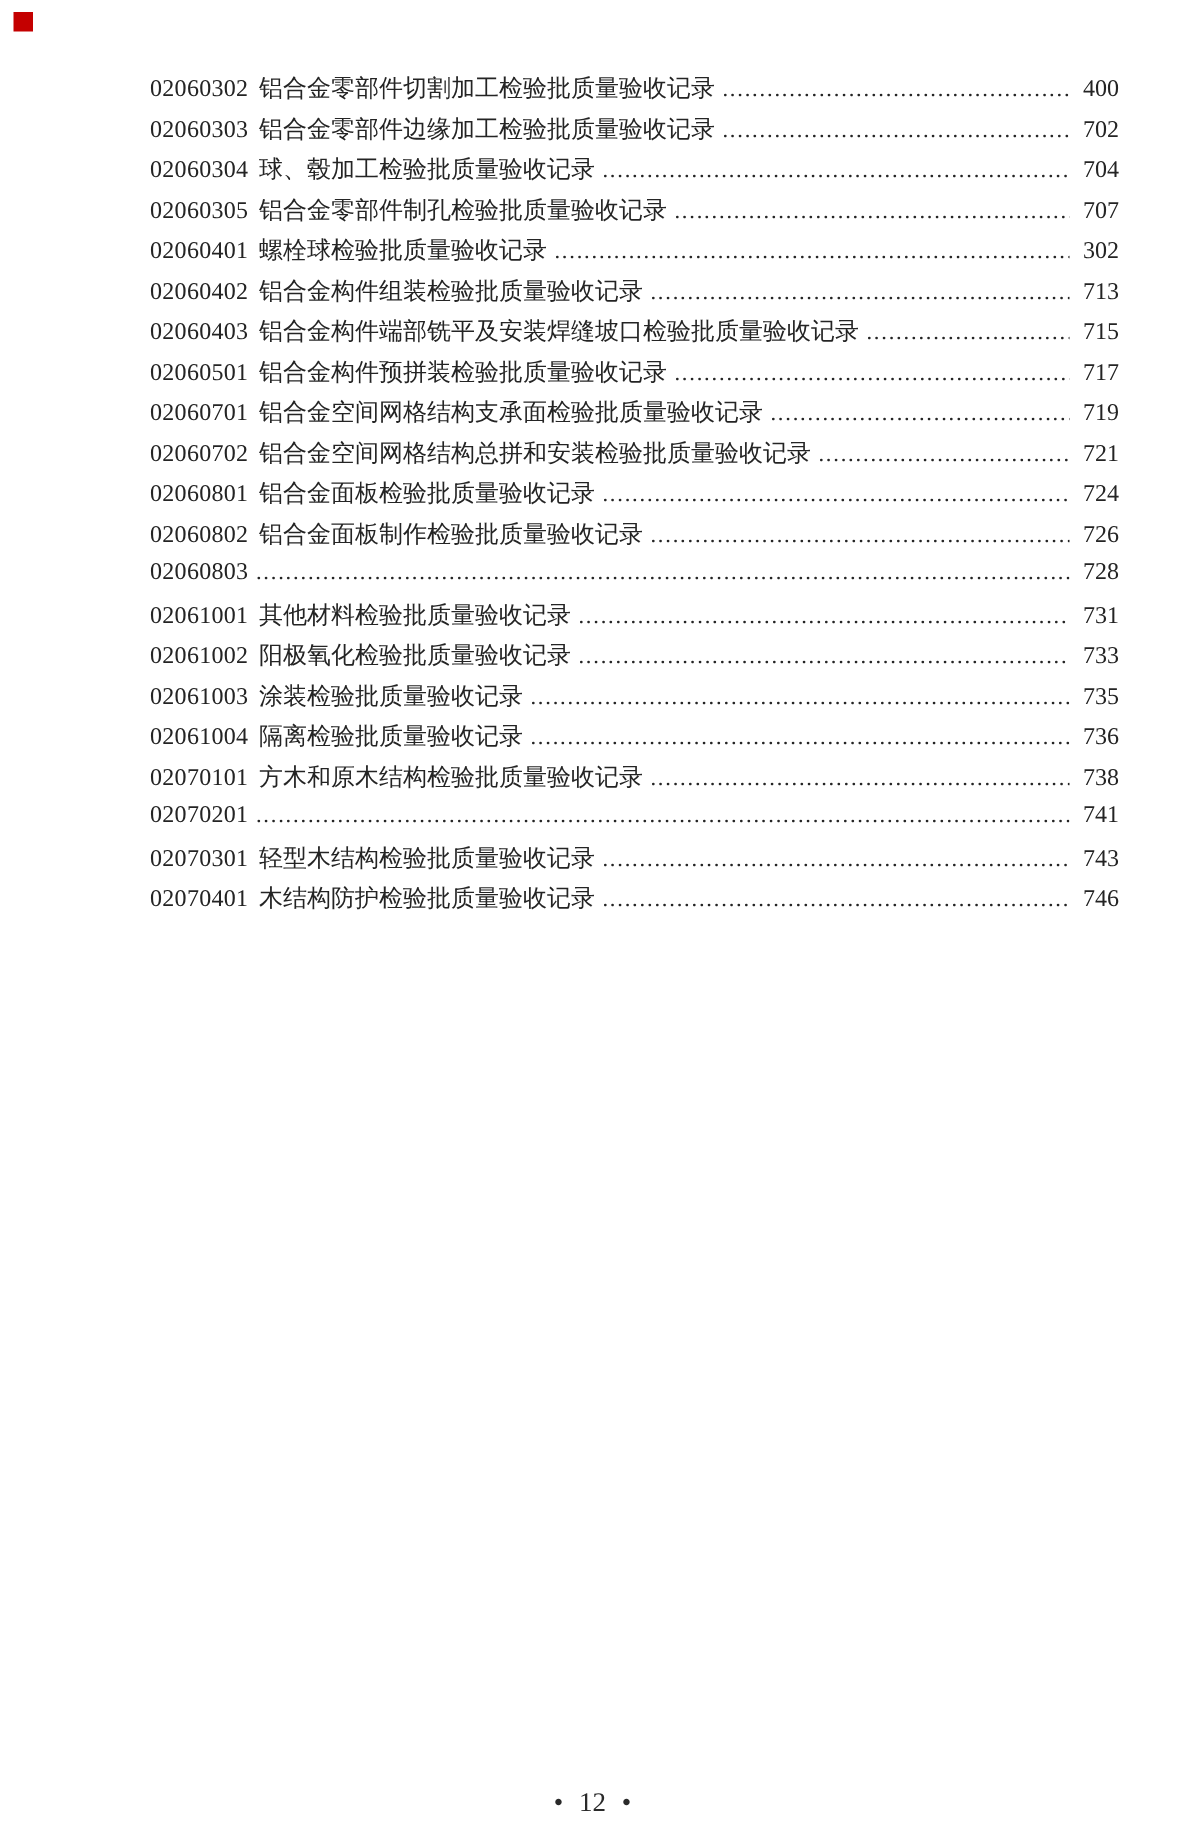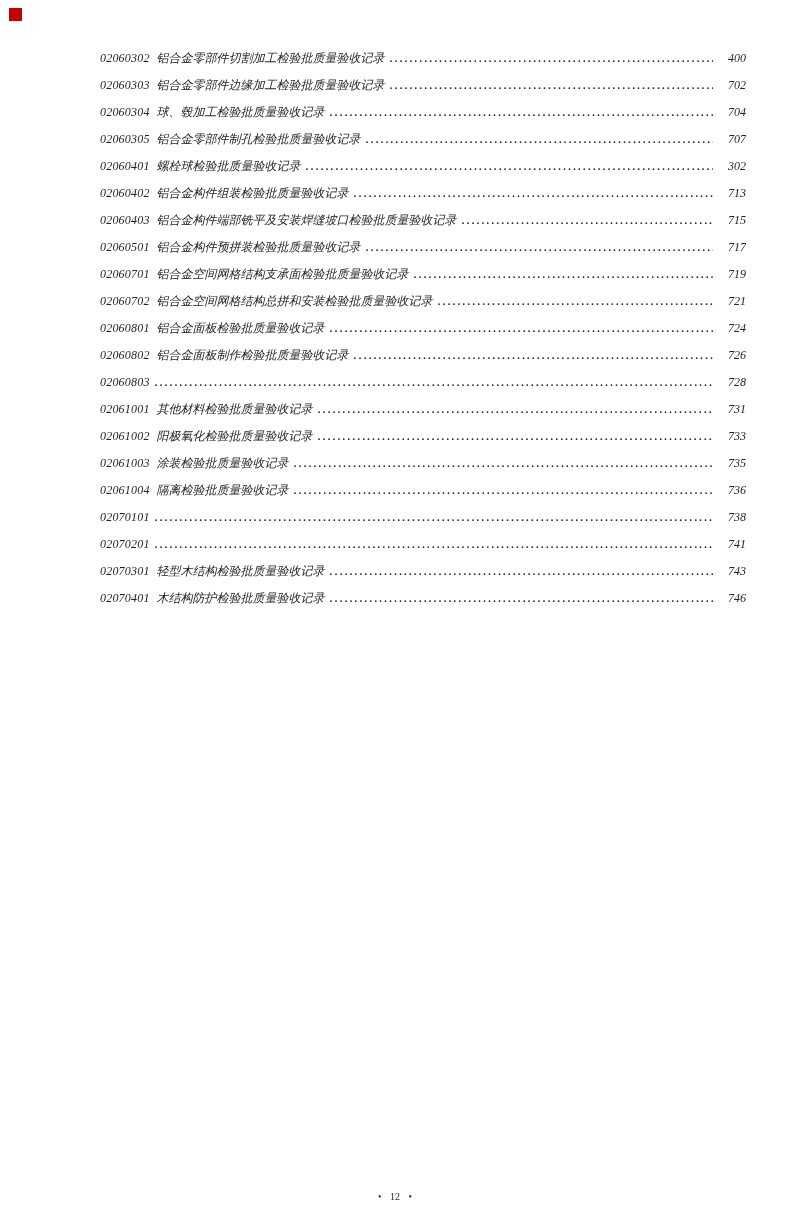--- a/index.html
+++ b/index.html
@@ -26,24 +26,23 @@
   .toc {
     position: absolute;
     left: 100px;
     top: 49px;
     width: 646px;
   }
   .toc-row {
     display: flex;
     align-items: baseline;
     height: 27px;
-    font-size: 12px;
+    font-size: 16px;
     white-space: nowrap;
     overflow: hidden;
-    font-style: italic;
   }
   .toc-row .code {
     flex: 0 0 auto;
     letter-spacing: 0.2px;
   }
   .toc-row .title {
     flex: 0 0 auto;
     margin-left: 7px;
   }
   .toc-row .leader {
@@ -61,21 +60,21 @@
     flex: 0 0 auto;
     min-width: 30px;
     text-align: right;
   }
   .footer {
     position: absolute;
     left: 0;
     top: 1191px;
     width: 790px;
     text-align: center;
-    font-size: 10px;
+    font-size: 18px;
     word-spacing: 6px;
     color: #2a2a2a;
   }
 </style>
 </head>
 <body>
 
 <div class="page">
   <div class="red-marker" style="background: rgb(196, 0, 0);"></div>
   <div class="toc">
@@ -175,20 +174,21 @@
         <span class="pagenum">735</span>
       </div>
       <div class="toc-row">
         <span class="code">02061004</span>
         <span class="title">隔离检验批质量验收记录</span>
         <span class="leader"></span>
         <span class="pagenum">736</span>
       </div>
       <div class="toc-row">
         <span class="code">02070101</span>
+        <span class="title">方木和原木结构检验批质量验收记录</span>
         <span class="leader"></span>
         <span class="pagenum">738</span>
       </div>
       <div class="toc-row">
         <span class="code">02070201</span>
         <span class="leader"></span>
         <span class="pagenum">741</span>
       </div>
       <div class="toc-row">
         <span class="code">02070301</span>

